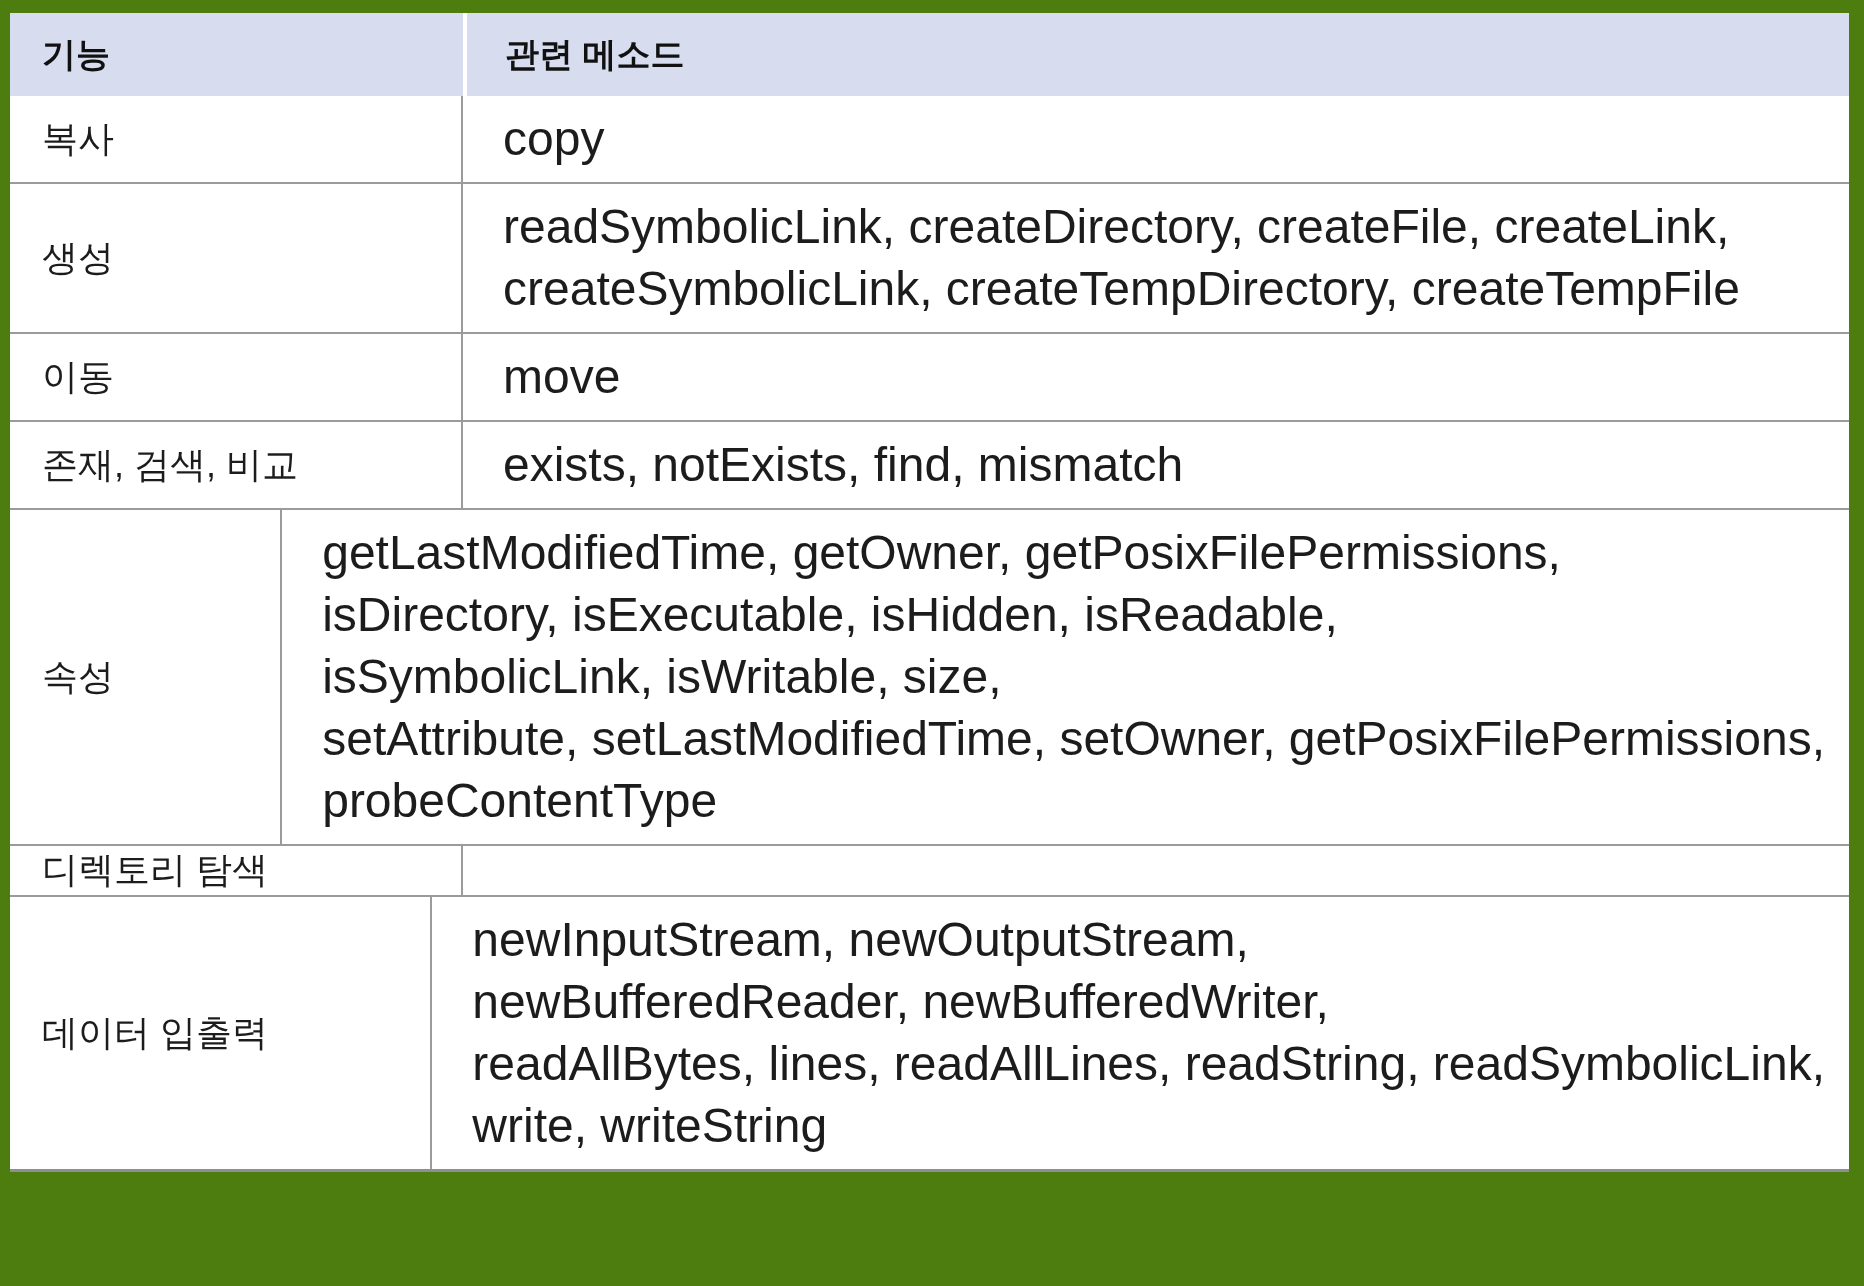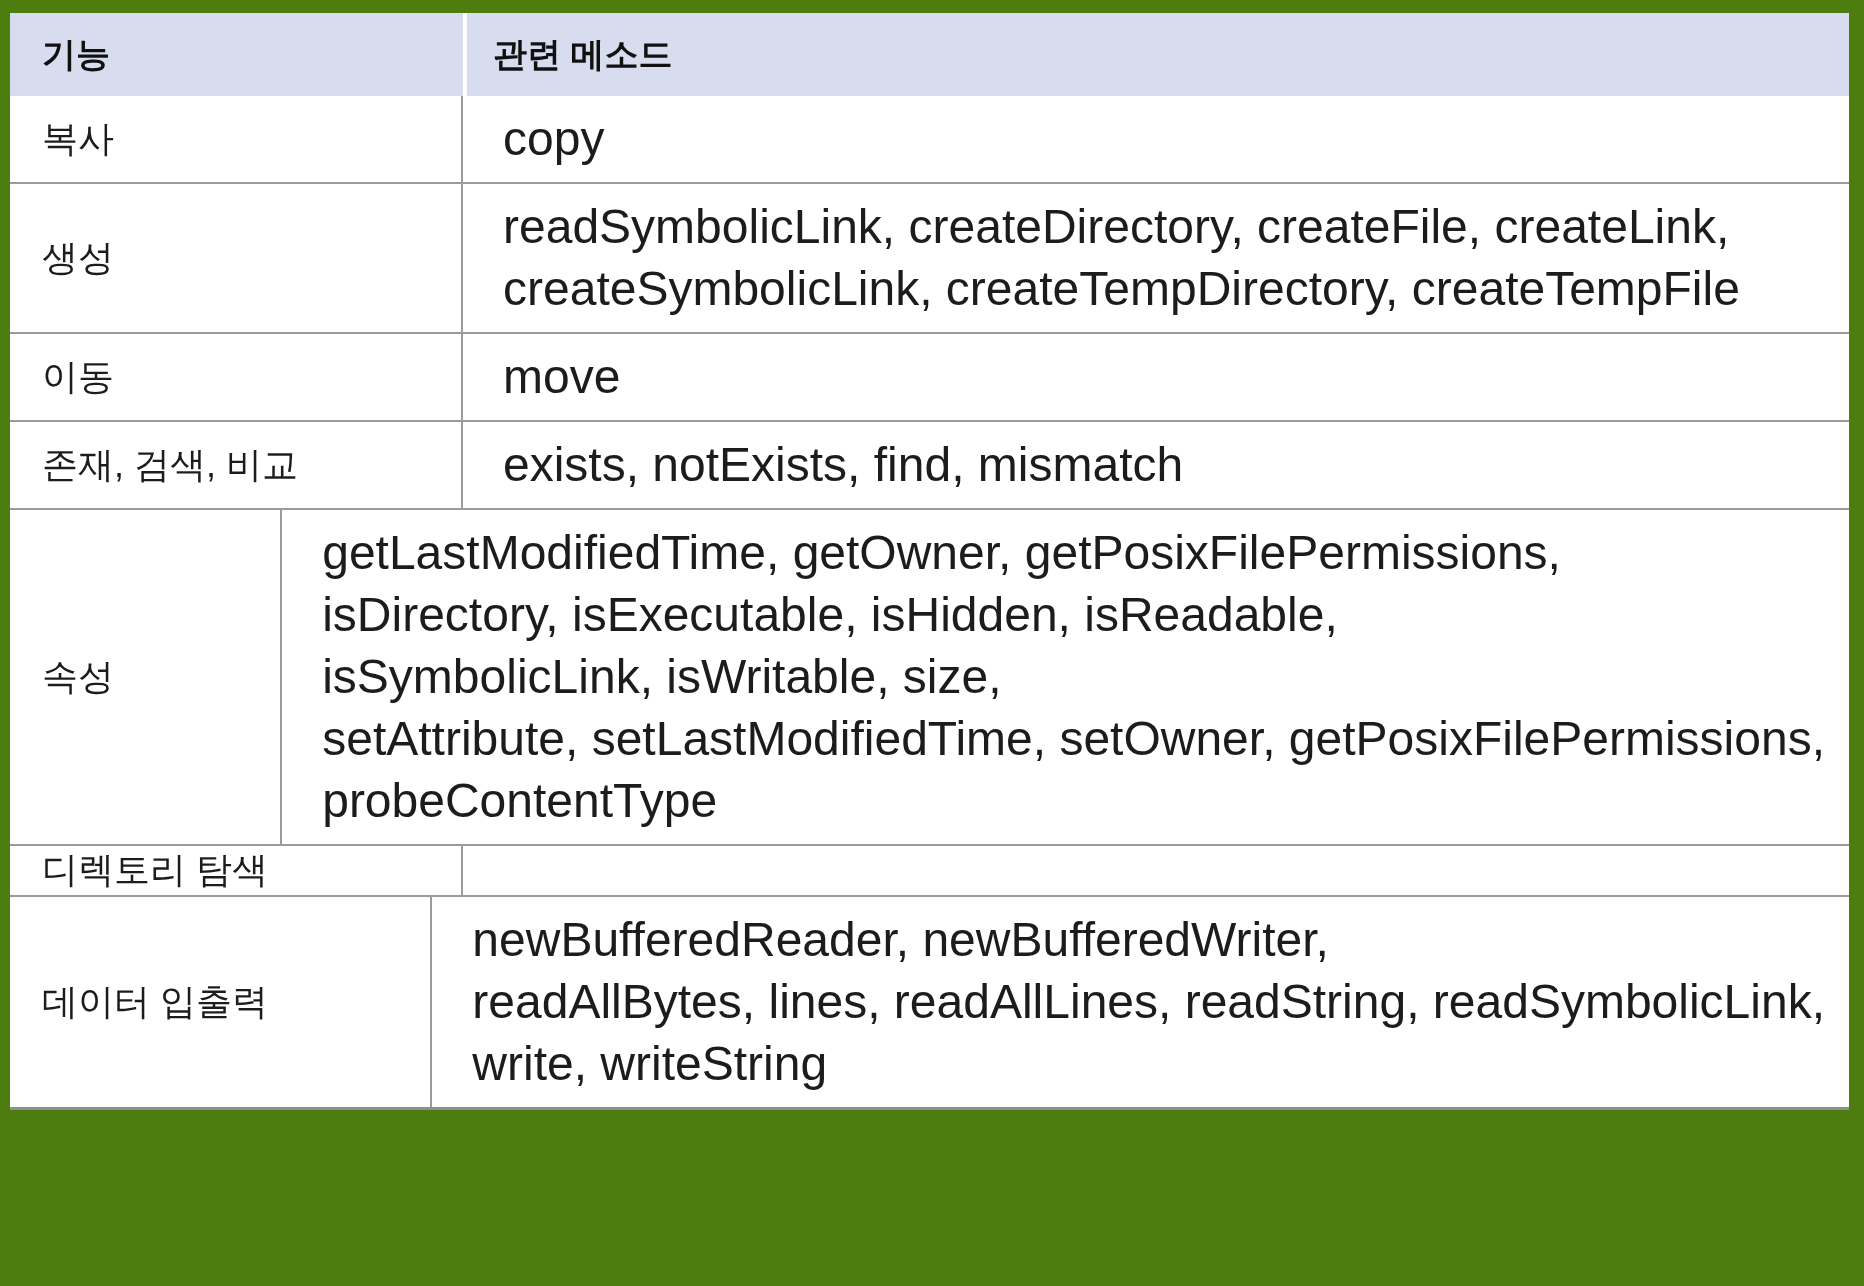--- a/index.html
+++ b/index.html
@@ -40,21 +40,21 @@
     color: #111111;
     box-sizing: border-box;
   }
   .th.col-fn {
     width: 453px;
     padding-left: 32px;
     margin-right: 4px; 
   }
   .th.col-methods {
     flex: 1;
-    padding-left: 26px;
+    padding-left: 38px;
   }
   
   .tbody { display: block; }
   .tr {
     display: flex;
     border-bottom: 2px solid var(--grid-line, #9b9b9b);
     background: #ffffff;
   }
   .tr:last-child { border-bottom: none; }
   .td-fn {
@@ -129,20 +129,21 @@
           </div>
   </div>
 
   <div class="tr">
     <div class="td-fn">디렉토리 탐색</div>
   </div>
 
   <div class="tr">
     <div class="td-fn">데이터 입출력</div>
     <div class="td-methods">
+            <div class="method-line">newInputStream, newOutputStream,</div>
             <div class="method-line">newBufferedReader, newBufferedWriter,</div>
             <div class="method-line">readAllBytes, lines, readAllLines, readString, readSymbolicLink,</div>
             <div class="method-line">write, writeString</div>
           </div>
   </div>
 </div>
 
   </div>
 </div>
 

